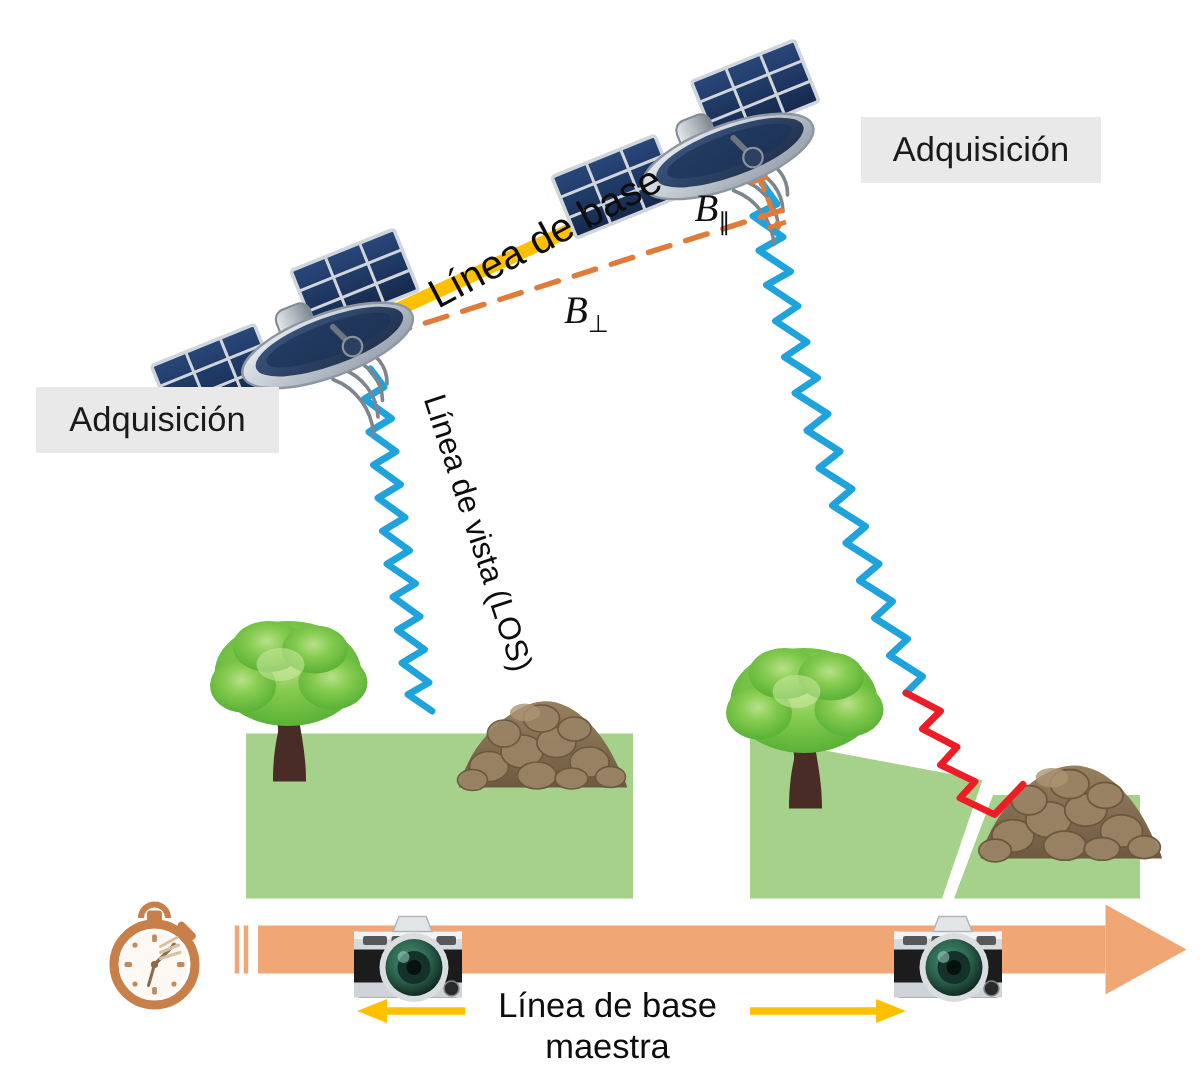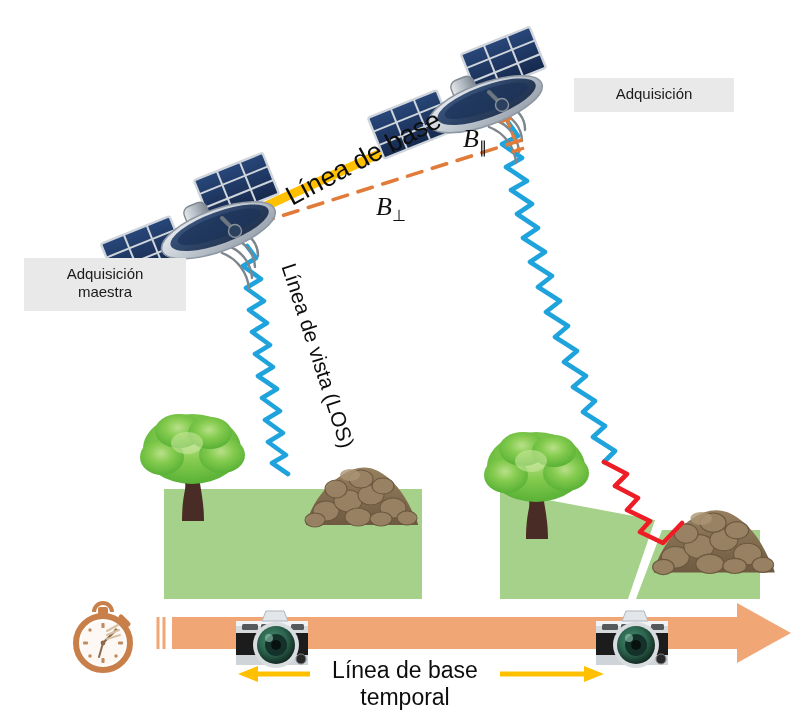--- a/index.html
+++ b/index.html
@@ -25,21 +25,21 @@
     height: 725px;
   }
   .label-box {
     position: absolute;
     background: #e9e9e9;
     color: #1a1a1a;
     text-align: center;
     line-height: 1.22;
     padding: 7px 14px 9px 14px;
     box-sizing: border-box;
-    font-size: 15px;
+    font-size: 23px;
     font-family: "Liberation Sans", sans-serif;
     white-space: nowrap;
   }
   .label-box .ln { display: block; }
   #label-master  { left: 24px;  top: 258px; width: 162px; }
   #label-slave   { left: 574px; top: 78px;  width: 160px; }
 
   .math-lbl {
     position: absolute;
     font-family: "Liberation Serif", serif;
@@ -347,33 +347,32 @@
       <polygon points="238,674 258,666 258,682" fill="#ffc000"></polygon>
     </g>
     <g>
       <line x1="500" y1="674" x2="588" y2="674" stroke="#ffc000" stroke-width="5" stroke-linecap="butt"></line>
       <polygon points="604,674 584,666 584,682" fill="#ffc000"></polygon>
     </g>
   </svg>
 
   <div class="label-box" id="label-master">
     <span class="ln">Adquisición</span>
-    <span class="ln">maestra</span>
   </div>
 
   <div class="label-box" id="label-slave">
     <span class="ln">Adquisición</span>
   </div>
 
   <div class="rot-lbl" id="lbl-baseline">Línea de base</div>
 
   <div class="rot-lbl" id="lbl-los">Línea de vista (LOS)</div>
 
   <div class="math-lbl" id="lbl-bperp"><span>B</span><sub>⊥</sub></div>
 
   <div class="math-lbl" id="lbl-bpar"><span>B</span><sub>∥</sub></div>
 
   <div id="lbl-temporal">
     <span class="ln">Línea de base</span>
-    <span class="ln">temporal</span>
+    <span class="ln">maestra</span>
   </div>
 
 </div>
 
 </body></html>

